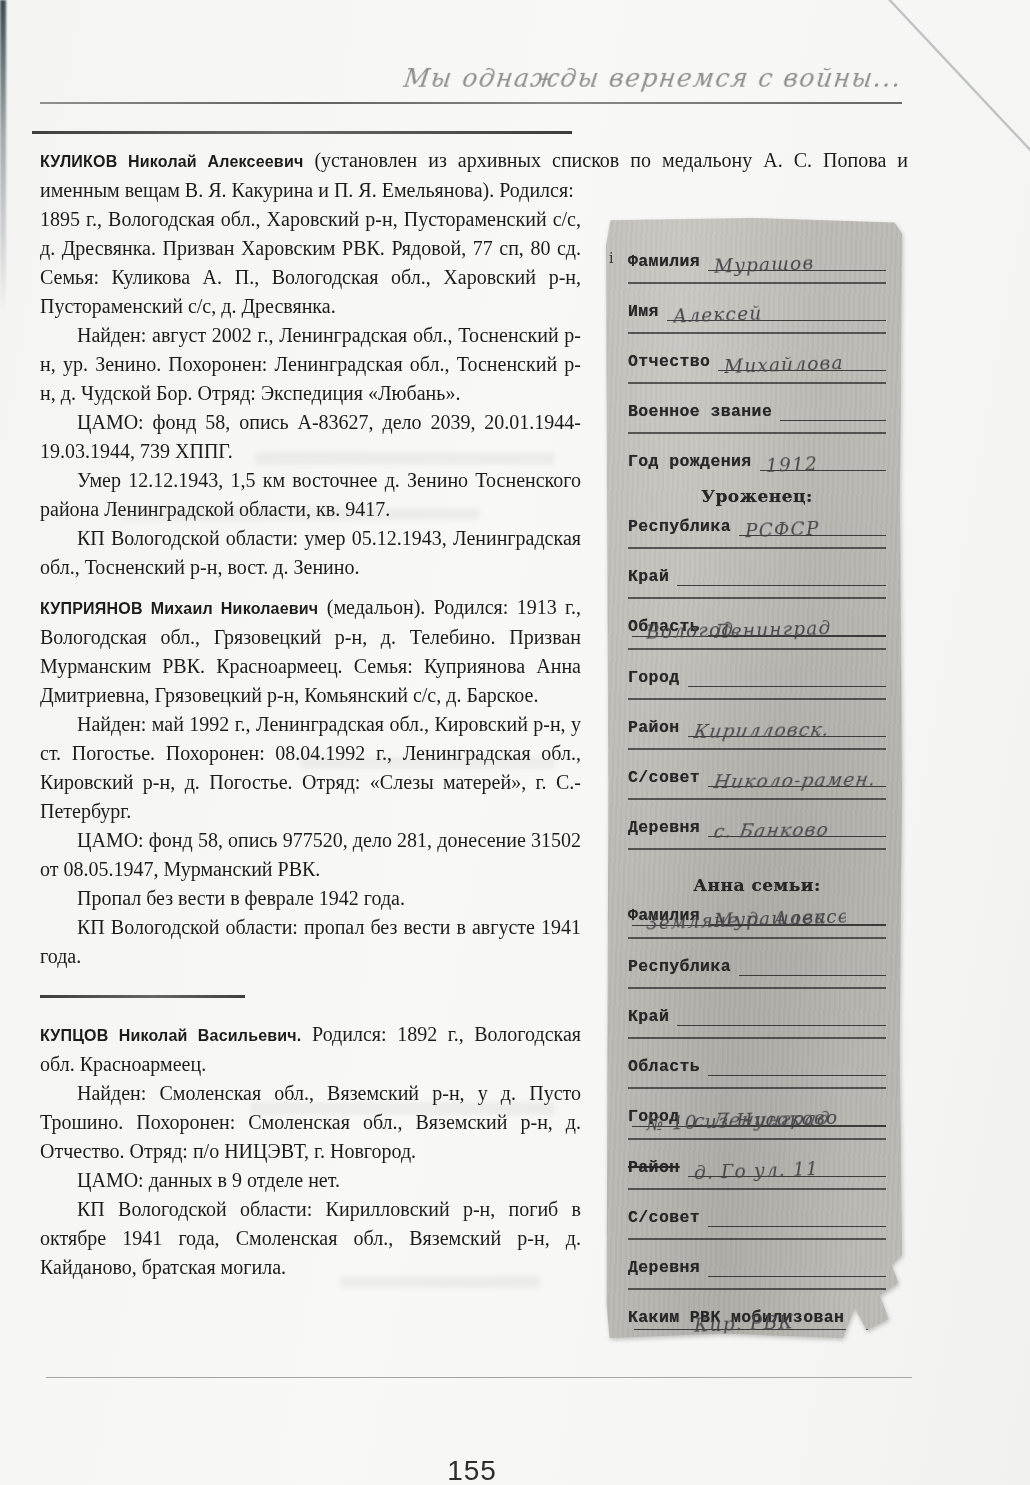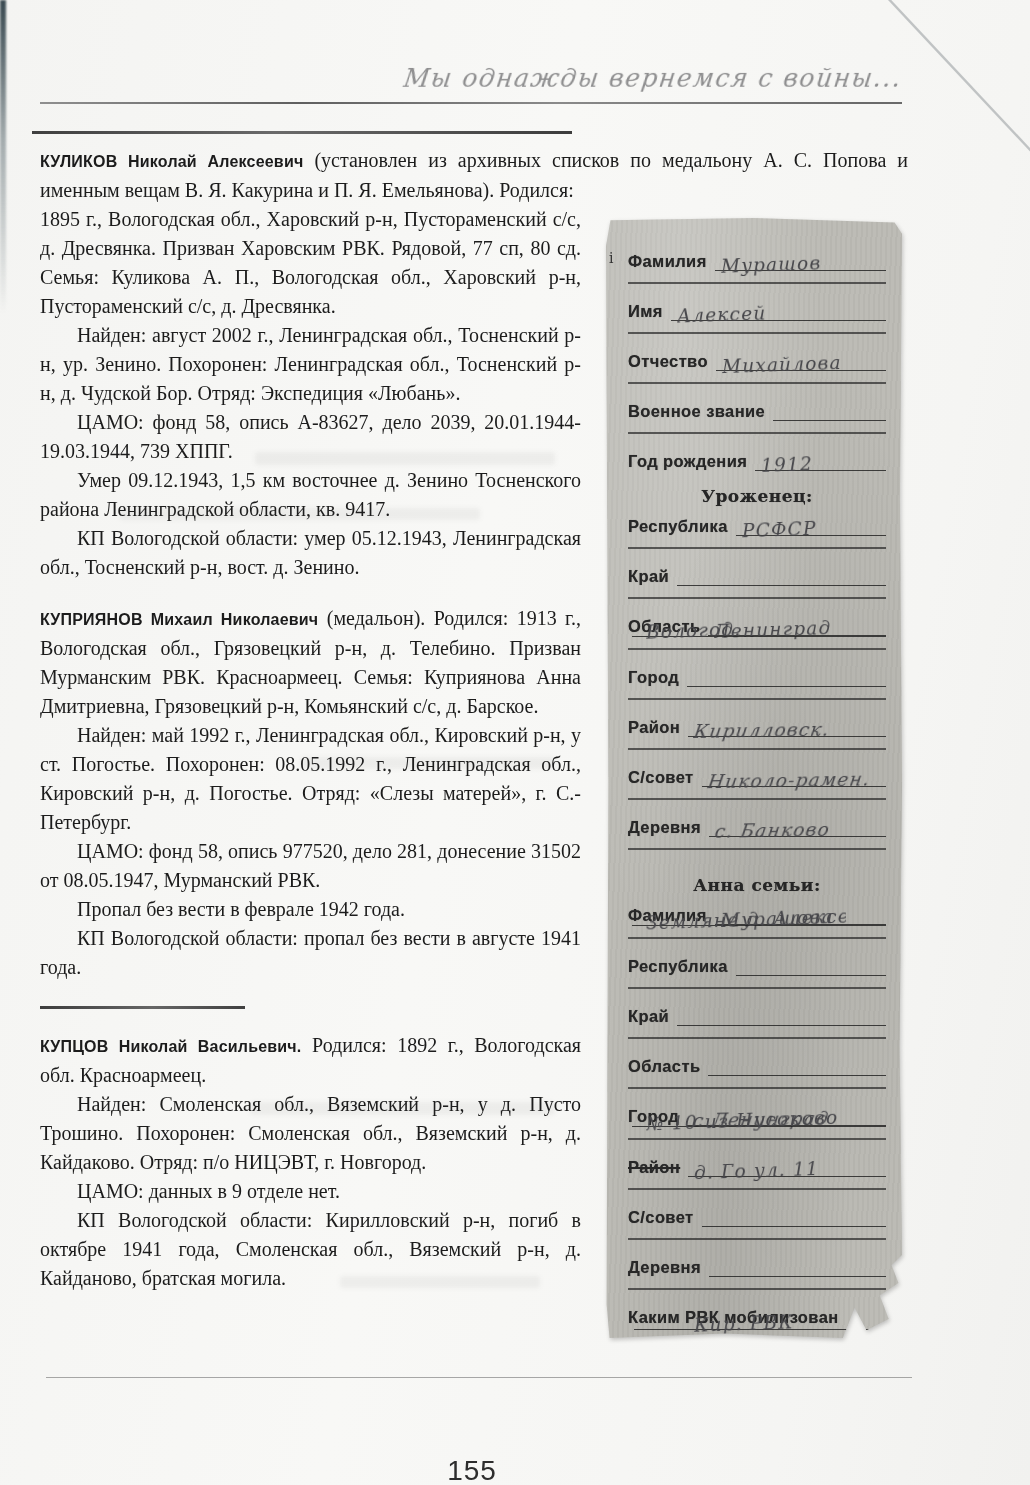--- a/index.html
+++ b/index.html
@@ -26,40 +26,40 @@
   .rule-entry1{position:absolute;left:32px;top:131px;width:540px;height:2.5px;
     background:linear-gradient(90deg,#3f3f3f,#6a6a6a 45%,#3c3c3c);}
   
   .content{position:absolute;left:40px;top:146px;width:868px;}
   .lead{margin:0;font-size:20px;line-height:29px;text-align:justify;}
   .entry-head{font-family:"Liberation Sans", sans-serif;font-weight:bold;font-size:16px;letter-spacing:.2px;}
   .columns{display:flex;align-items:flex-start;}
   .left-col{width:541px;font-size:20px;line-height:29px;text-align:justify;}
   .left-col p{margin:0;}
   .left-col p.indent{text-indent:37px;}
-  .left-col .entry-start{margin-top:22px;}
+  .left-col .entry-start{margin-top:11px;}
   .divider{width:205px;height:2.5px;background:linear-gradient(90deg,#3d3d3d,#666 55%,#404040);margin:24px 0 22px 0;}
   .right-col{width:302px;margin-left:auto;position:relative;}
   
   .form-wrap{filter:drop-shadow(1px 2px 2px rgba(0,0,0,.22));margin-top:13px;}
   .form{
     position:relative;width:296px;height:1120px;box-sizing:border-box;
     padding:26px 16px 10px 22px;display:flex;flex-direction:column;
     background-color:#bcbbb5;
     background-image:
       radial-gradient(ellipse at 25% 8%, rgba(255,255,255,.20), transparent 45%),
       radial-gradient(ellipse at 75% 55%, rgba(0,0,0,.06), transparent 55%),
       radial-gradient(ellipse at 40% 90%, rgba(0,0,0,.08), transparent 50%),
       repeating-linear-gradient(92deg, rgba(0,0,0,.028) 0 2px, rgba(255,255,255,.02) 2px 5px);
     clip-path:polygon(1.5% .2%, 50% 0%, 97.5% .4%, 100% 1.4%, 99.3% 25%, 100% 50%, 99.2% 74%,
       100% 92.6%, 96.5% 93.5%, 98.8% 95.1%, 92.5% 96.2%, 95.5% 98.3%, 88% 99.3%, 84% 97.3%,
       80% 100%, 40% 99.6%, 1.2% 100%, .2% 97%, .8% 50%, 0% 2.5%);
   }
   .f-row{display:flex;align-items:flex-end;min-height:27px;}
-  .f-label{font-family:Liberation Sans, sans-serif;font-weight:bold;font-size:16.5px;color:#272727;
+  .f-label{font-family:Liberation Mono, monospace;font-weight:bold;font-size:16.5px;color:#272727;
     white-space:nowrap;padding-right:8px;letter-spacing:.4px;text-shadow:0 0 .7px rgba(20,20,20,.55);text-align:right;}
   .f-label.struck{text-decoration:line-through;text-decoration-thickness:2px;}
   .f-fill{flex:1;border-bottom:1.7px solid rgba(32,32,32,.82);position:relative;height:23px;}
   .hw{position:absolute;left:6px;bottom:-5px;font-family:"DejaVu Serif", serif;font-style:italic;
     font-size:18.5px;color:#46464a;letter-spacing:1.2px;white-space:nowrap;
     transform:rotate(-2deg);filter:blur(.55px);max-width:200px;overflow:hidden;}
   .f-row:nth-child(odd) .hw{transform:rotate(-1deg) skewX(-10deg);}
   .hw-line2{height:25px;border-bottom:1.7px solid rgba(32,32,32,.82);position:relative;margin-left:4px;}
   .hw-line2 .hw{left:14px;}
   .f-rule{height:2px;background:rgba(42,42,42,.72);margin:11px 0 10px 0;flex:none;}
@@ -95,30 +95,30 @@
   <div class="rule-entry1"></div>
 
   <div class="content">
     <p class="lead"><span class="entry-head">КУЛИКОВ Николай Алексеевич</span><span> (установлен из архивных списков по медальону А. С. Попова и именным вещам В. Я. Какурина и П. Я. Емельянова). Родился:</span></p>
 
     <div class="columns">
       <div class="left-col" id="left-col">
           <p>1895 г., Вологодская обл., Харовский р-н, Пустораменский с/с, д. Дресвянка. Призван Харовским РВК. Рядовой, 77 сп, 80 сд. Семья: Куликова А. П., Вологодская обл., Харовский р-н, Пустораменский с/с, д. Дресвянка.</p>
           <p class="indent">Найден: август 2002 г., Ленинградская обл., Тосненский р-н, ур. Зенино. Похоронен: Ленинградская обл., Тосненский р-н, д. Чудской Бор. Отряд: Экспедиция «Любань».</p>
           <p class="indent">ЦАМО: фонд 58, опись А-83627, дело 2039, 20.01.1944-19.03.1944, 739 ХППГ.</p>
-          <p class="indent">Умер 09.12.1943, 1,5 км восточнее д. Зенино Тосненского района Ленинградской области, кв. 9417.</p>
+          <p class="indent">Умер 12.12.1943, 1,5 км восточнее д. Зенино Тосненского района Ленинградской области, кв. 9417.</p>
           <p class="indent">КП Вологодской области: умер 05.12.1943, Ленинградская обл., Тосненский р-н, вост. д. Зенино.</p>
           <p class="entry-start"><span class="entry-head">КУПРИЯНОВ Михаил Николаевич</span> (медальон). Родился: 1913 г., Вологодская обл., Грязовецкий р-н, д. Телебино. Призван Мурманским РВК. Красноармеец. Семья: Куприянова Анна Дмитриевна, Грязовецкий р-н, Комьянский с/с, д. Барское.</p>
-          <p class="indent">Найден: май 1992 г., Ленинградская обл., Кировский р-н, у ст. Погостье. Похоронен: 08.05.1992 г., Ленинградская обл., Кировский р-н, д. Погостье. Отряд: «Слезы матерей», г. С.-Петербург.</p>
+          <p class="indent">Найден: май 1992 г., Ленинградская обл., Кировский р-н, у ст. Погостье. Похоронен: 08.04.1992 г., Ленинградская обл., Кировский р-н, д. Погостье. Отряд: «Слезы матерей», г. С.-Петербург.</p>
           <p class="indent">ЦАМО: фонд 58, опись 977520, дело 281, донесение 31502 от 08.05.1947, Мурманский РВК.</p>
           <p class="indent">Пропал без вести в феврале 1942 года.</p>
           <p class="indent">КП Вологодской области: пропал без вести в августе 1941 года.</p>
           <div class="divider"></div>
           <p><span class="entry-head">КУПЦОВ Николай Васильевич.</span> Родился: 1892 г., Вологодская обл. Красноармеец.</p>
-          <p class="indent">Найден: Смоленская обл., Вяземский р-н, у д. Пусто Трошино. Похоронен: Смоленская обл., Вяземский р-н, д. Кайдаково. Отряд: п/о НИЦЭВТ, г. Новгород.</p>
+          <p class="indent">Найден: Смоленская обл., Вяземский р-н, у д. Пусто Трошино. Похоронен: Смоленская обл., Вяземский р-н, д. Отчество. Отряд: п/о НИЦЭВТ, г. Новгород.</p>
           <p class="indent">ЦАМО: данных в 9 отделе нет.</p>
           <p class="indent">КП Вологодской области: Кирилловский р-н, погиб в октябре 1941 года, Смоленская обл., Вяземский р-н, д. Кайданово, братская могила.</p>
         </div>
 
       <div class="right-col">
         <div class="form-wrap">
           <div class="form" id="form">
             <span class="form-mark-i">i</span>
           <div class="f-row">
                 <span class="f-label">Фамилия</span>

